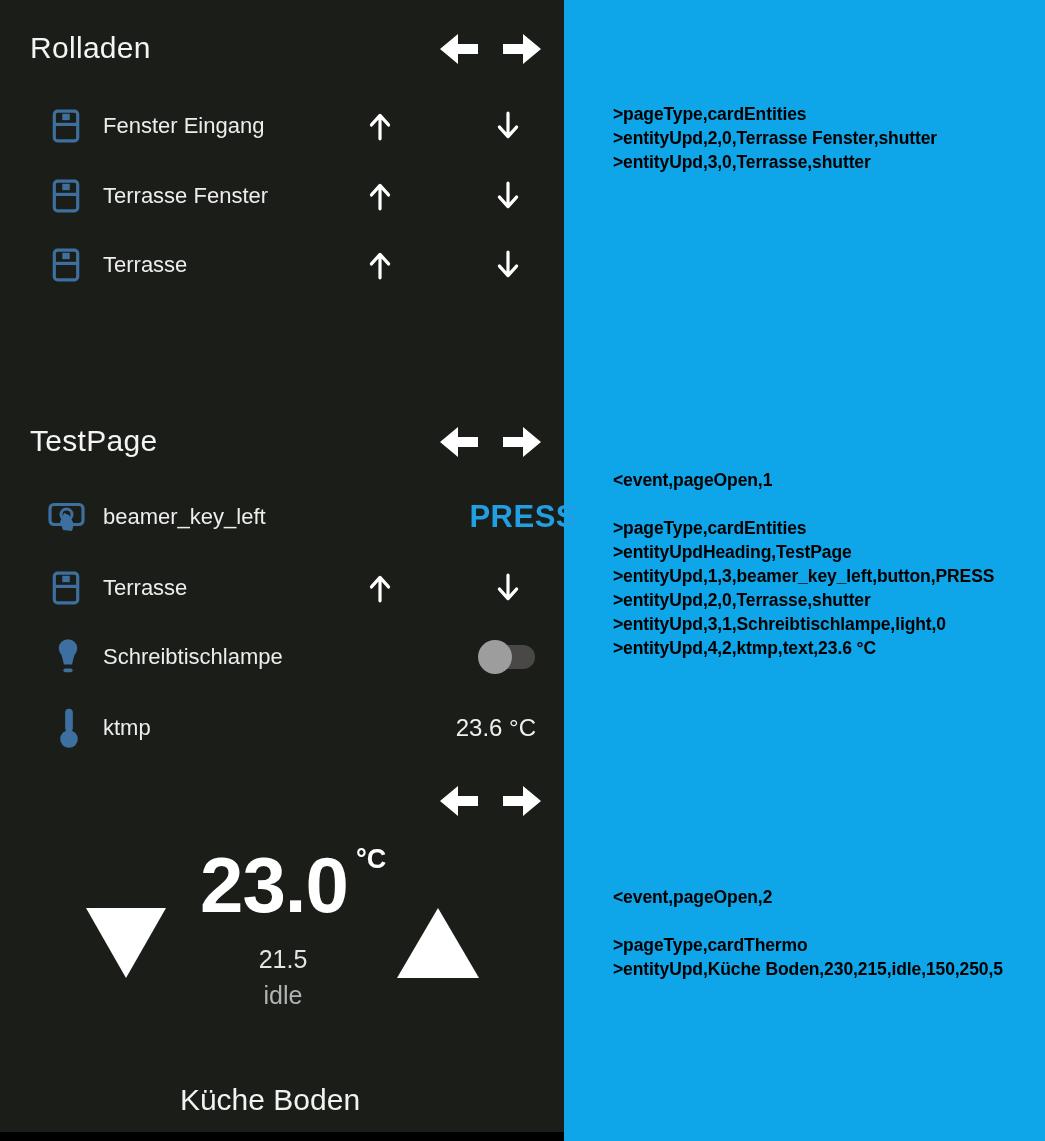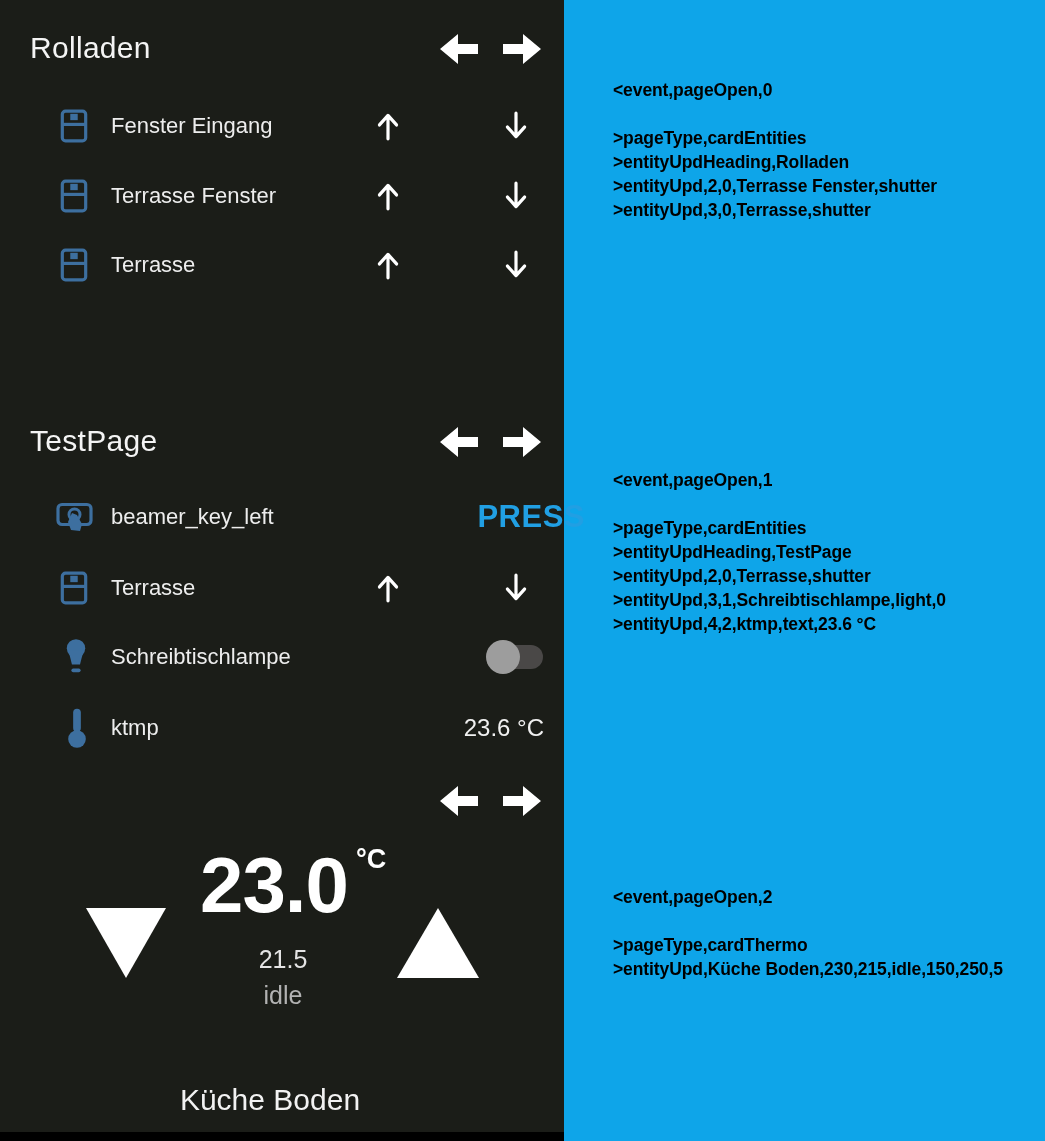--- a/index.html
+++ b/index.html
@@ -3,21 +3,21 @@
 <meta charset="utf-8">
 <style>
   html,body{margin:0;padding:0;background:#ffffff;}
   #stage{position:relative;width:1045px;height:1141px;background:#0ea5e9;overflow:hidden;
          font-family:Liberation Sans, sans-serif;}
   
   #panel{position:absolute;left:0;top:0;width:564px;height:1141px;background:#1b1d18;}
   #panel-bottom-strip{position:absolute;left:0;top:1132px;width:564px;height:9px;background:#000;}
   .heading{position:absolute;left:30px;color:#f4f4f4;font-size:30px;font-weight:400;letter-spacing:.3px;}
   .nav-arrow{position:absolute;width:38px;height:30px;}
-  .row{position:absolute;left:16px;width:564px;height:40px;}
+  .row{position:absolute;left:8px;width:564px;height:40px;}
   .eicon{position:absolute;left:44px;top:50%;transform:translateY(-50%);display:block;line-height:0;}
   .elabel{position:absolute;left:95px;top:50%;transform:translateY(-50%);
           color:#ededed;font-size:22px;font-weight:400;white-space:nowrap;}
   .ctl{position:absolute;top:50%;transform:translate(-50%,-50%);line-height:0;cursor:pointer;}
   .ctl-up{left:372px;} .ctl-stop{left:436px;} .ctl-down{left:500px;}
   .stop-square{width:22px;height:22px;background:#ffffff;}
   .press-label{position:absolute;right:36px;top:50%;transform:translateY(-50%);
                font-size:31px;font-weight:600;letter-spacing:.5px;}
   .value-label{position:absolute;right:36px;top:50%;transform:translateY(-50%);
                color:#f0f0f0;font-size:24px;font-weight:400;white-space:nowrap;}
@@ -229,33 +229,32 @@
       <div id="thermo-setpoint">21.5</div>
       <div id="thermo-state">idle</div>
     </div>
 
     <div id="thermo-name">Küche Boden</div>
 
     <div id="panel-bottom-strip"></div>
   </div>
 
   <div id="proto0" class="proto">
-    <div>&lt;event,pageOpen,0</div>
     <div class="gap"></div>
     <div>&gt;pageType,cardEntities</div>
-    <div>&gt;entityUpdHeading,Rolladen</div>
     <div>&gt;entityUpd,2,0,Terrasse Fenster,shutter</div>
     <div>&gt;entityUpd,3,0,Terrasse,shutter</div>
   </div>
 
   <div id="proto1" class="proto">
     <div>&lt;event,pageOpen,1</div>
     <div class="gap"></div>
     <div>&gt;pageType,cardEntities</div>
     <div>&gt;entityUpdHeading,TestPage</div>
+    <div>&gt;entityUpd,1,3,beamer_key_left,button,PRESS</div>
     <div>&gt;entityUpd,2,0,Terrasse,shutter</div>
     <div>&gt;entityUpd,3,1,Schreibtischlampe,light,0</div>
     <div>&gt;entityUpd,4,2,ktmp,text,23.6 °C</div>
   </div>
 
   <div id="proto2" class="proto">
     <div>&lt;event,pageOpen,2</div>
     <div class="gap"></div>
     <div>&gt;pageType,cardThermo</div>
     <div>&gt;entityUpd,Küche Boden,230,215,idle,150,250,5</div>

